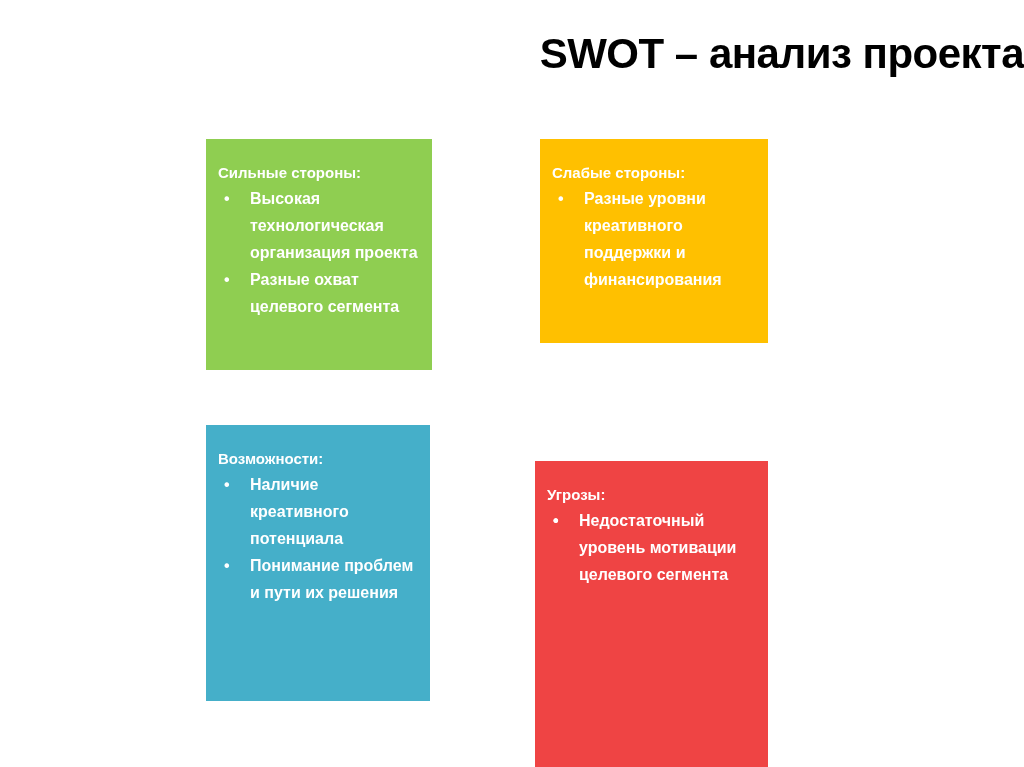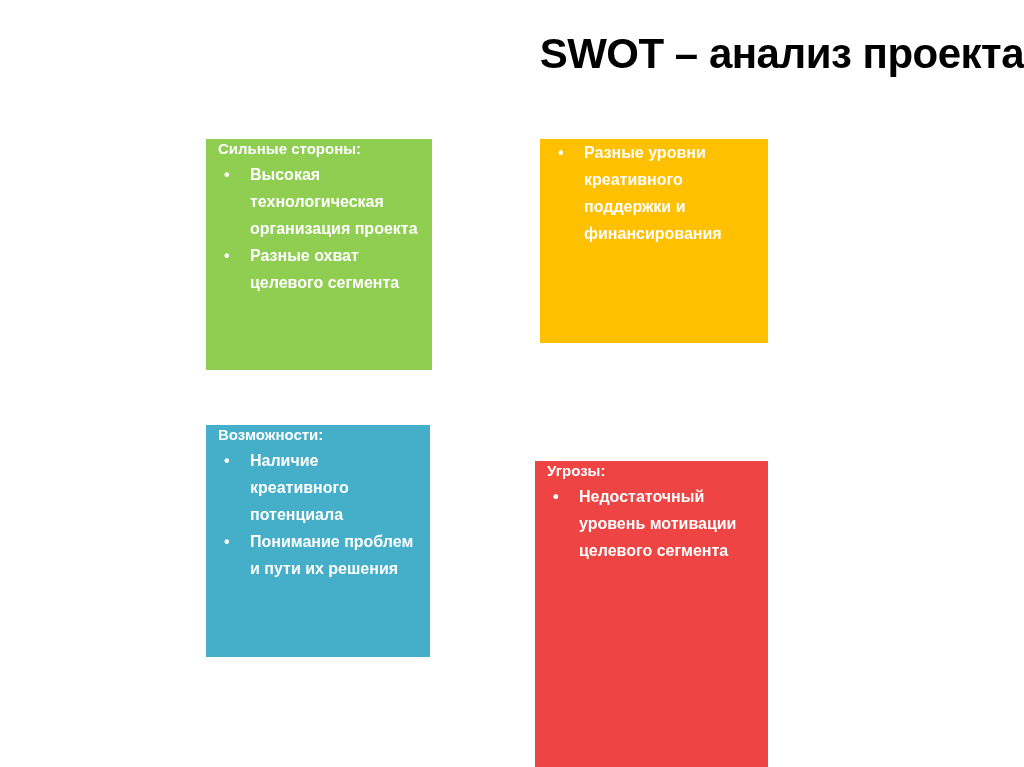--- a/index.html
+++ b/index.html
@@ -29,40 +29,40 @@
     text-align: right;
     font-size: 42px;
     font-weight: bold;
     color: #000000;
     letter-spacing: -0.5px;
     font-family: "Liberation Sans", sans-serif;
   }
   .quadrant {
     position: absolute;
     box-sizing: border-box;
-    padding: 0 10px 10px 10px;
+    padding: 24px 10px 10px 10px;
     overflow: hidden;
   }
   .quad-strengths {
     left: 206px;
     top: 139px;
     width: 226px;
     height: 231px;
   }
   .quad-weaknesses {
     left: 540px;
     top: 139px;
     width: 228px;
     height: 204px;
   }
   .quad-opportunities {
     left: 206px;
     top: 425px;
     width: 224px;
-    height: 232px;
+    height: 276px;
   }
   .quad-threats {
     left: 535px;
     top: 425px;
     width: 233px;
     height: 312px;
   }
   .quad-header {
     font-size: 15px;
     font-weight: bold;
@@ -110,20 +110,21 @@
         <span>Высокая технологическая организация проекта</span>
       </li>
       <li class="bullet-item">
         <span class="bullet-dot">•</span>
         <span>Разные охват целевого сегмента</span>
       </li>
     </ul>
   </div>
 
   <div class="quadrant quad-weaknesses" style="background-color: rgb(255, 192, 0); color: rgb(255, 255, 255);">
+    <div class="quad-header">Слабые стороны:</div>
     <ul class="bullet-list">
       <li class="bullet-item">
         <span class="bullet-dot">•</span>
         <span>Разные уровни креативного поддержки и финансирования</span>
       </li>
     </ul>
   </div>
 
   <div class="quadrant quad-opportunities" style="background-color: rgb(69, 175, 201); color: rgb(255, 255, 255);">
     <div class="quad-header">Возможности:</div>

